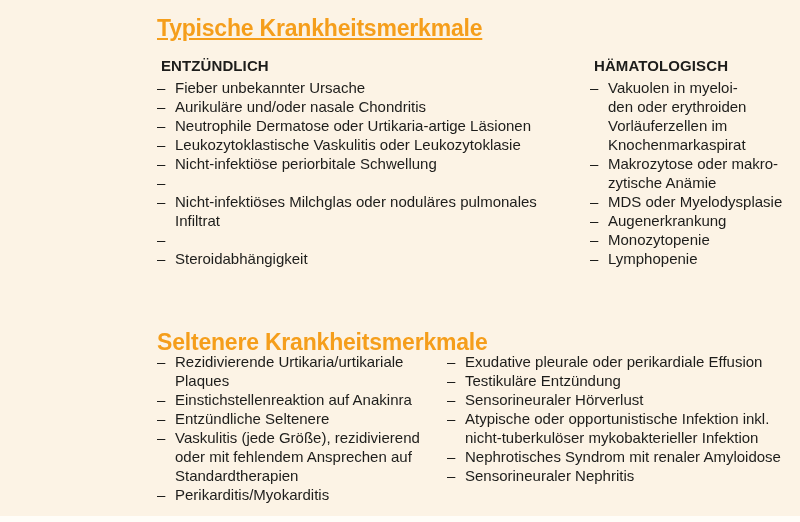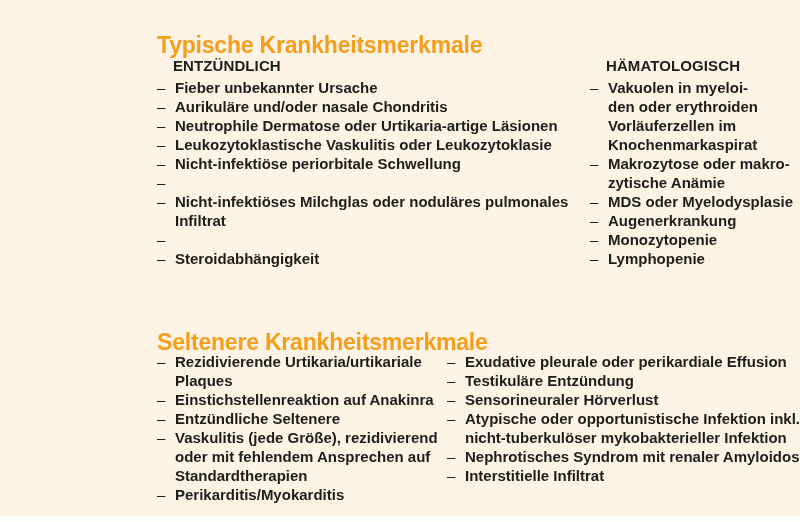--- a/index.html
+++ b/index.html
@@ -19,35 +19,35 @@
     position: absolute;
     left: 157px;
     margin: 0;
     font-size: 23px;
     line-height: 28px;
     font-weight: 700;
     letter-spacing: -0.2px;
     color: #F59E1B;
     white-space: pre;
   }
-  #title-typical  { top: 31px; }
+  #title-typical  { top: 14px; text-decoration: underline; }
   #title-rarer    { top: 312px; margin-top: 16px; }
 
   .column {
     position: absolute;
     font-size: 15px;
     line-height: 19px;
   }
   #col-inflammatory { left: 157px; top: 56px; width: 470px; }
   #col-hematologic  { left: 590px; top: 56px; width: 205px; }
   #col-rarer-left   { left: 157px; top: 352px; width: 300px; }
   #col-rarer-right  { left: 447px; top: 352px; width: 350px; }
 
   .column-heading {
-    margin: 0 0 3px 16px;
+    margin: 0 0 3px 4px;
     font-size: 15px;
     line-height: 19px;
     font-weight: 700;
     letter-spacing: 0.1px;
     white-space: pre;
   }
   .symptom-list {
     list-style: none;
     margin: 0;
     padding: 0;
@@ -55,21 +55,20 @@
   .symptom-list li {
     display: flex;
     align-items: flex-start;
   }
   .dash {
     flex: 0 0 18px;
     white-space: pre;
   }
   .item-text {
     white-space: pre;
-    font-weight: bold;
   }
   .bottom-strip {
     position: absolute;
     left: 0; right: 0; bottom: 0;
     height: 6px;
     background: #FFFDF8;
   }
 </style>
 </head>
 <body>
@@ -201,19 +200,19 @@
           <span class="dash">–</span>
           <span class="item-text">Atypische oder opportunistische Infektion inkl.
 nicht-tuberkulöser mykobakterieller Infektion</span>
         </li>
         <li>
           <span class="dash">–</span>
           <span class="item-text">Nephrotisches Syndrom mit renaler Amyloidose</span>
         </li>
         <li>
           <span class="dash">–</span>
-          <span class="item-text">Interstitielle Infiltrat</span>
+          <span class="item-text">Sensorineuraler Nephritis</span>
         </li>
       </ul>
   </div>
 
   <div class="bottom-strip"></div>
 </div>
 
 </body></html>

